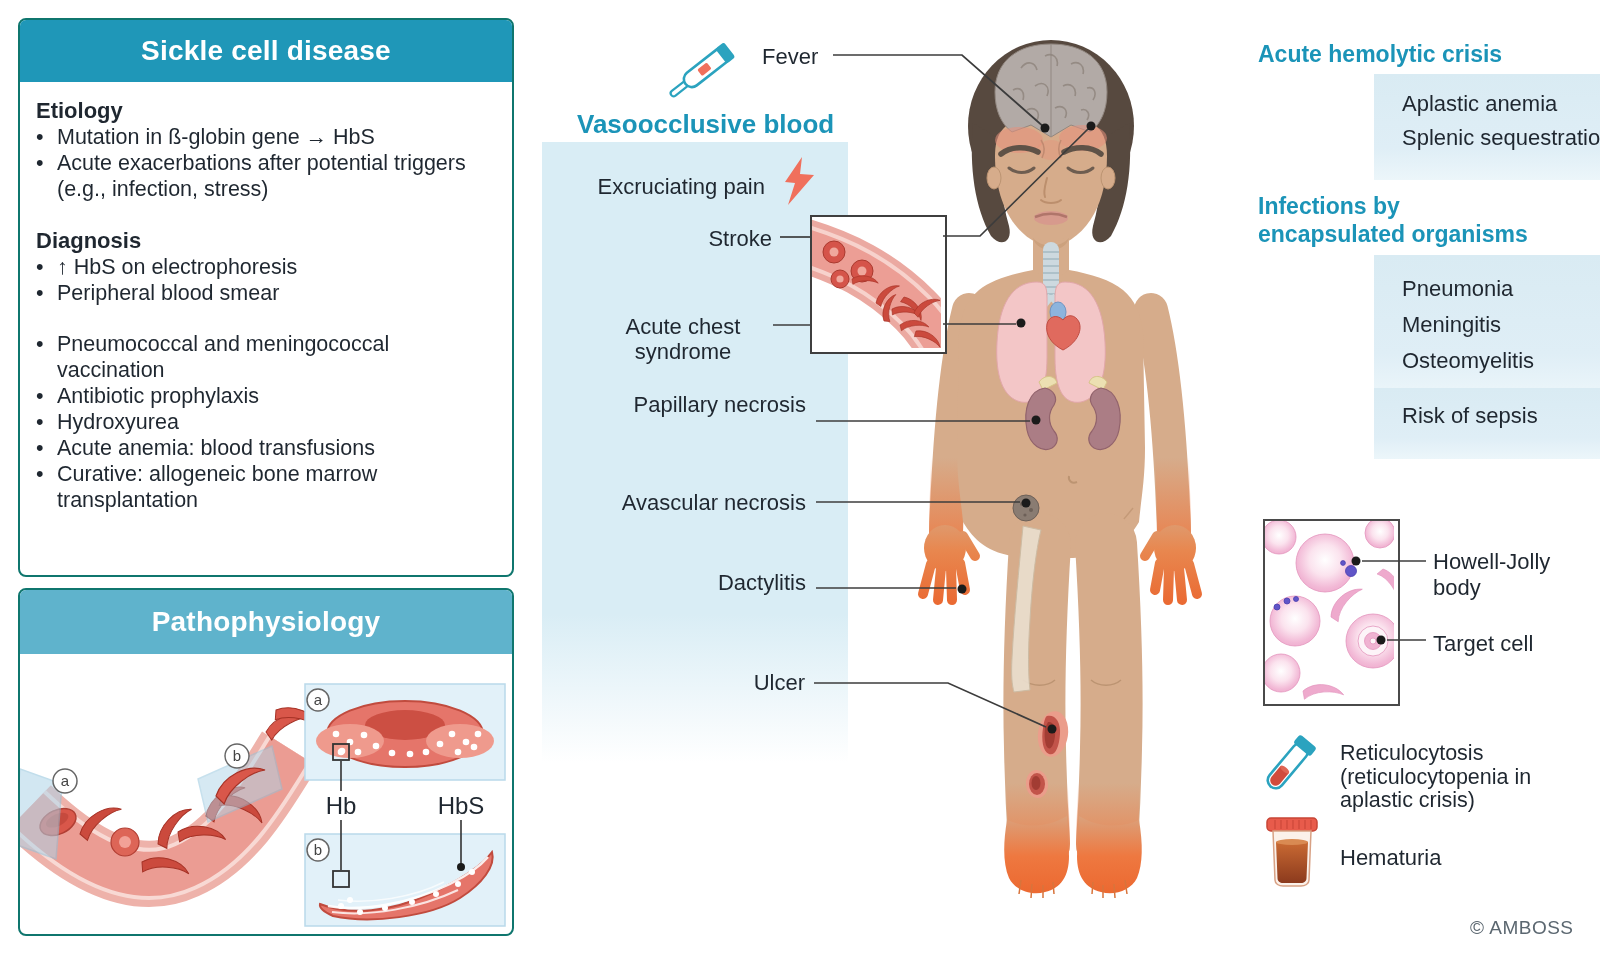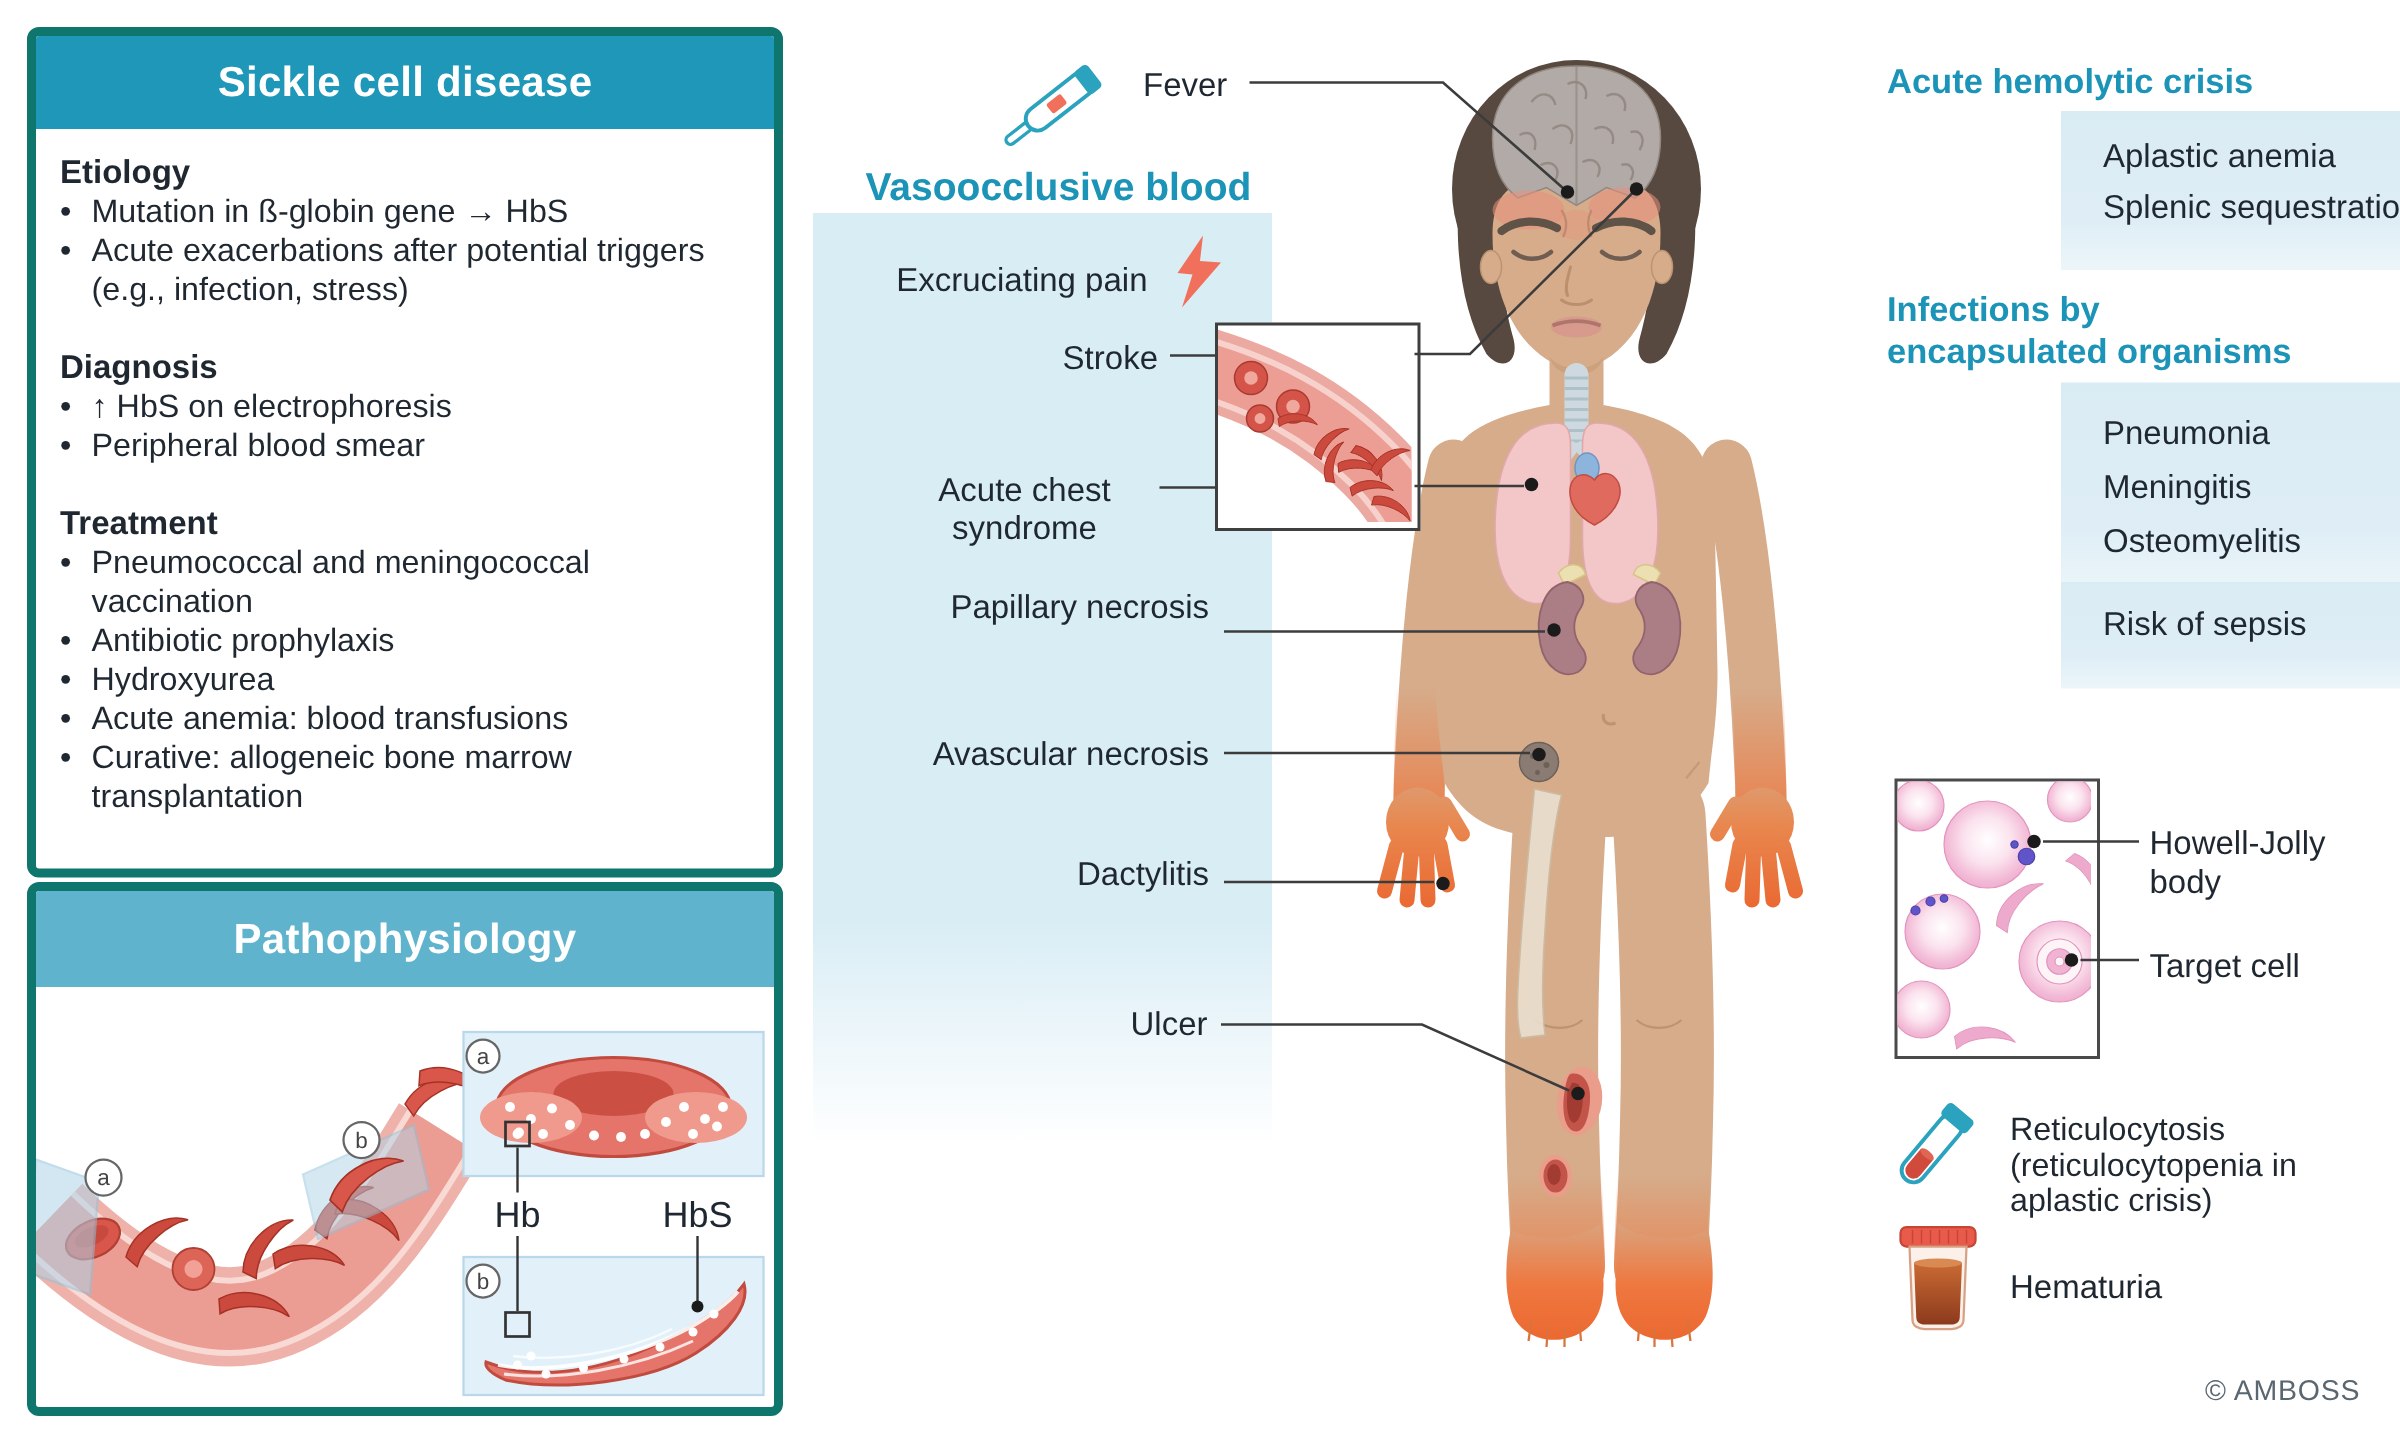--- a/index.html
+++ b/index.html
@@ -1,19 +1,19 @@
 <!DOCTYPE html>
 <html><head>
 <meta charset="utf-8">
 <style>
   html,body{margin:0;padding:0}
   body{width:1600px;height:960px;position:relative;overflow:hidden;background:#fff;
        font-family:"Liberation Sans",sans-serif;color:#1f2730;}
   
-  .panel{position:absolute;background:#fff;border:6px solid #0f766e;border-radius:8px;overflow:hidden}
+  .panel{position:absolute;background:#fff;border:2px solid #0f766e;border-radius:8px;overflow:hidden}
   .panel-header{display:flex;align-items:center;justify-content:center;color:#fff;font-weight:bold;font-size:28px;letter-spacing:.2px}
   #panel-disease{left:18px;top:18px;width:492px;height:555px}
   #panel-disease .panel-header{height:62px;background:#1f97b8}
   #panel-patho{left:18px;top:588px;width:492px;height:344px}
   #panel-patho .panel-header{height:64px;background:#5fb3cc}
   .panel-body{padding:15px 12px 0 16px}
   .sec{margin-bottom:25px}
   .sec-h{font-weight:bold;font-size:22px;line-height:27px}
   .bullet{display:flex;font-size:21.5px;line-height:26px}
   .bullet .b{flex:none;width:21px}
@@ -78,21 +78,20 @@
       <div class="bullet">
           <span class="b">•</span>
           <span class="t">↑ HbS on electrophoresis</span>
         </div>
       <div class="bullet">
           <span class="b">•</span>
           <span class="t">Peripheral blood smear</span>
         </div>
     </div>
     <div class="sec">
-      <div class="sec-h">Treatment</div>
       <div class="bullet">
           <span class="b">•</span>
           <span class="t">Pneumococcal and meningococcal vaccination</span>
         </div>
       <div class="bullet">
           <span class="b">•</span>
           <span class="t">Antibiotic prophylaxis</span>
         </div>
       <div class="bullet">
           <span class="b">•</span>

